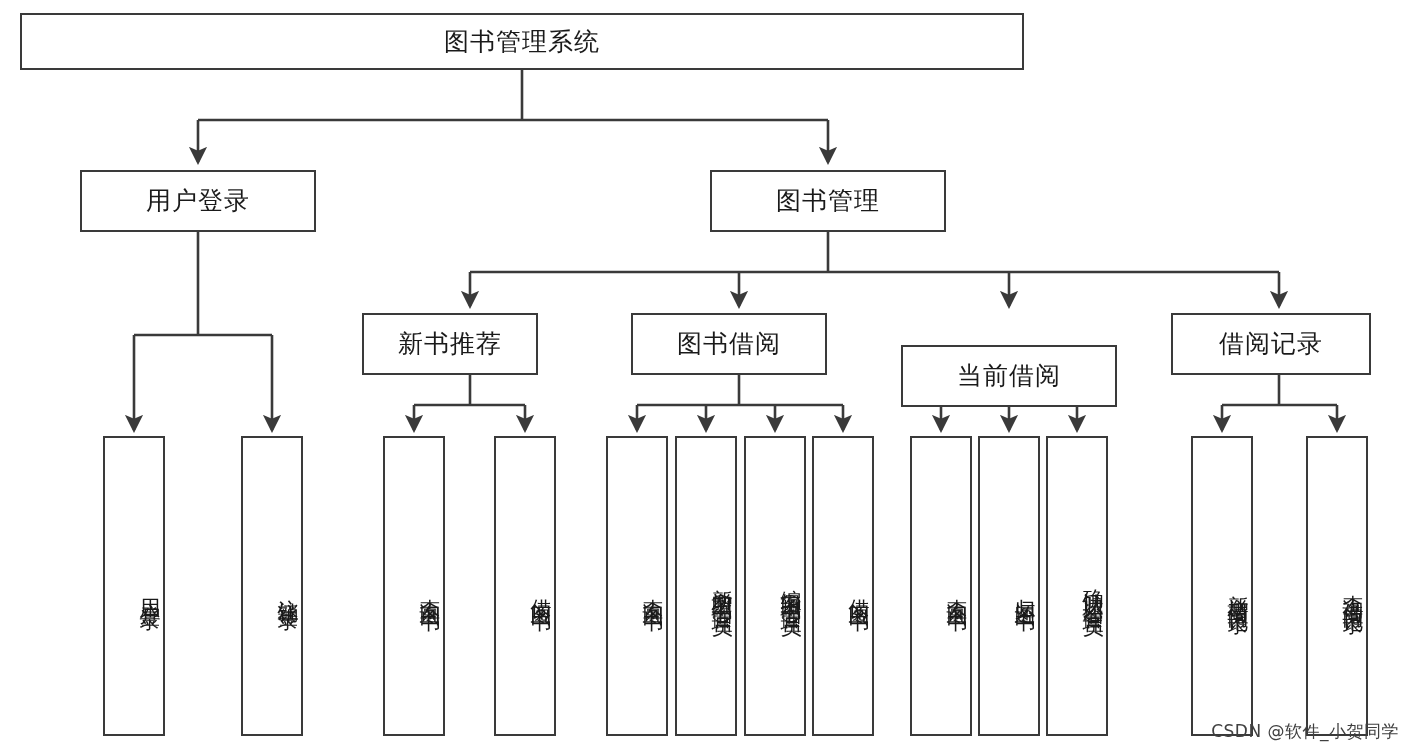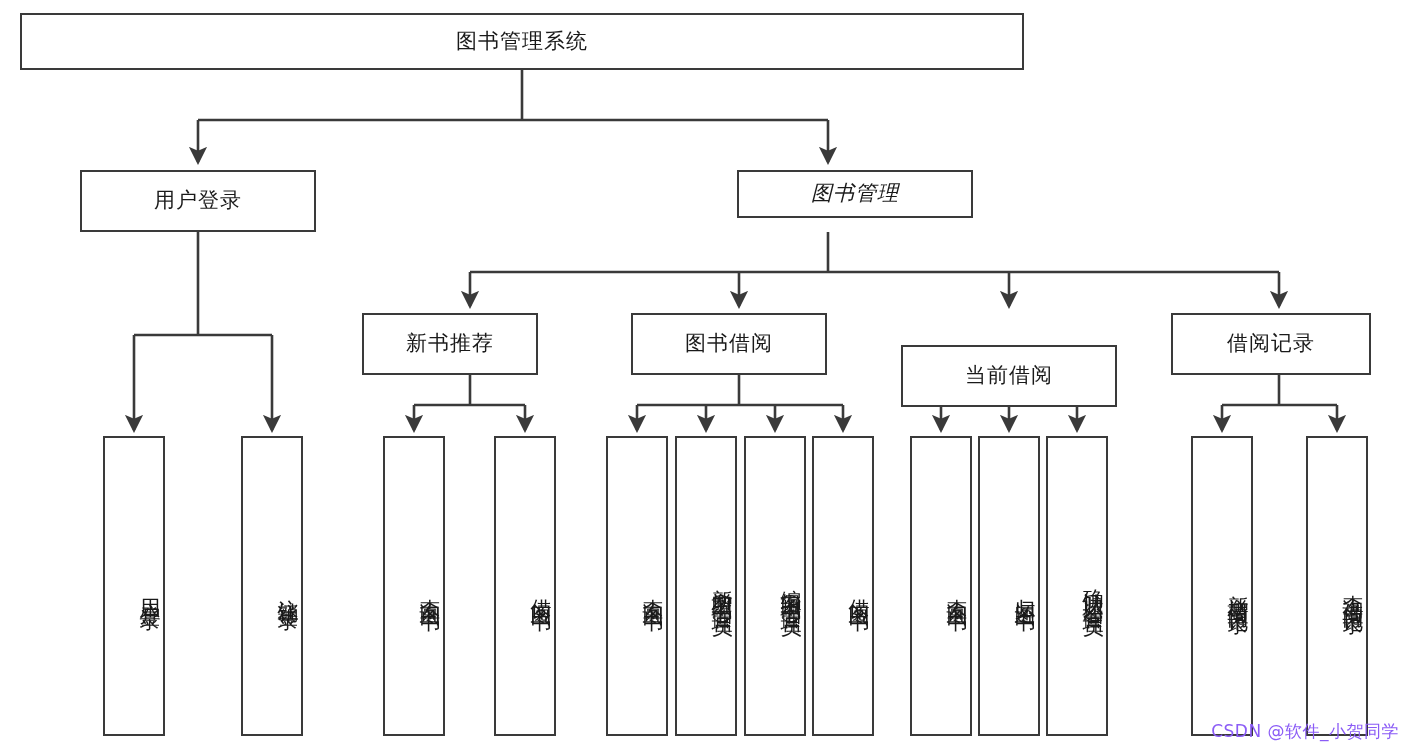--- a/index.html
+++ b/index.html
@@ -32,21 +32,21 @@
     border: 2px solid #3a3a3a;
     background: #ffffff;
     display: flex;
     align-items: center;
     justify-content: center;
     color: #1a1a1a;
     text-align: center;
     z-index: 2;
   }
   .node.h {
-    font-size: 21px;
+    font-size: 25px;
     letter-spacing: 1px;
     line-height: 1.2;
   }
   .node.v {
     font-size: 21px;
     writing-mode: vertical-rl;
     text-orientation: upright;
     letter-spacing: 4px;
     line-height: 1.25;
     align-items: flex-start;
@@ -56,21 +56,21 @@
   .node.v .vtext {
     writing-mode: vertical-rl;
     text-orientation: upright;
     white-space: normal;
   }
   .watermark {
     position: absolute;
     right: 6px;
     bottom: 4px;
     font-size: 17px;
-    color: #8b5cf6;
+    color: #404040;
     letter-spacing: 0.5px;
     z-index: 3;
     white-space: nowrap;
   }
 </style>
 </head>
 <body>
 
 <div id="canvas">
 
@@ -124,21 +124,21 @@
     </g>
   </svg>
 
   <div class="node h" style="left:20px; top:13px; width:1004px; height:57px;">
     <span>图书管理系统</span>
   </div>
 
   <div class="node h" style="left:80px; top:170px; width:236px; height:62px;">
     <span>用户登录</span>
   </div>
-  <div class="node h" style="left:737px; top:170px; width:236px; height:48px;font-style:italic;">
+  <div class="node h" style="left:710px; top:170px; width:236px; height:62px;">
     <span>图书管理</span>
   </div>
 
   <div class="node h" style="left:362px; top:313px; width:176px; height:62px;">
     <span>新书推荐</span>
   </div>
   <div class="node h" style="left:631px; top:313px; width:196px; height:62px;">
     <span>图书借阅</span>
   </div>
   <div class="node h" style="left:901px; top:313px; width:216px; height:62px;margin-top:32px;">

